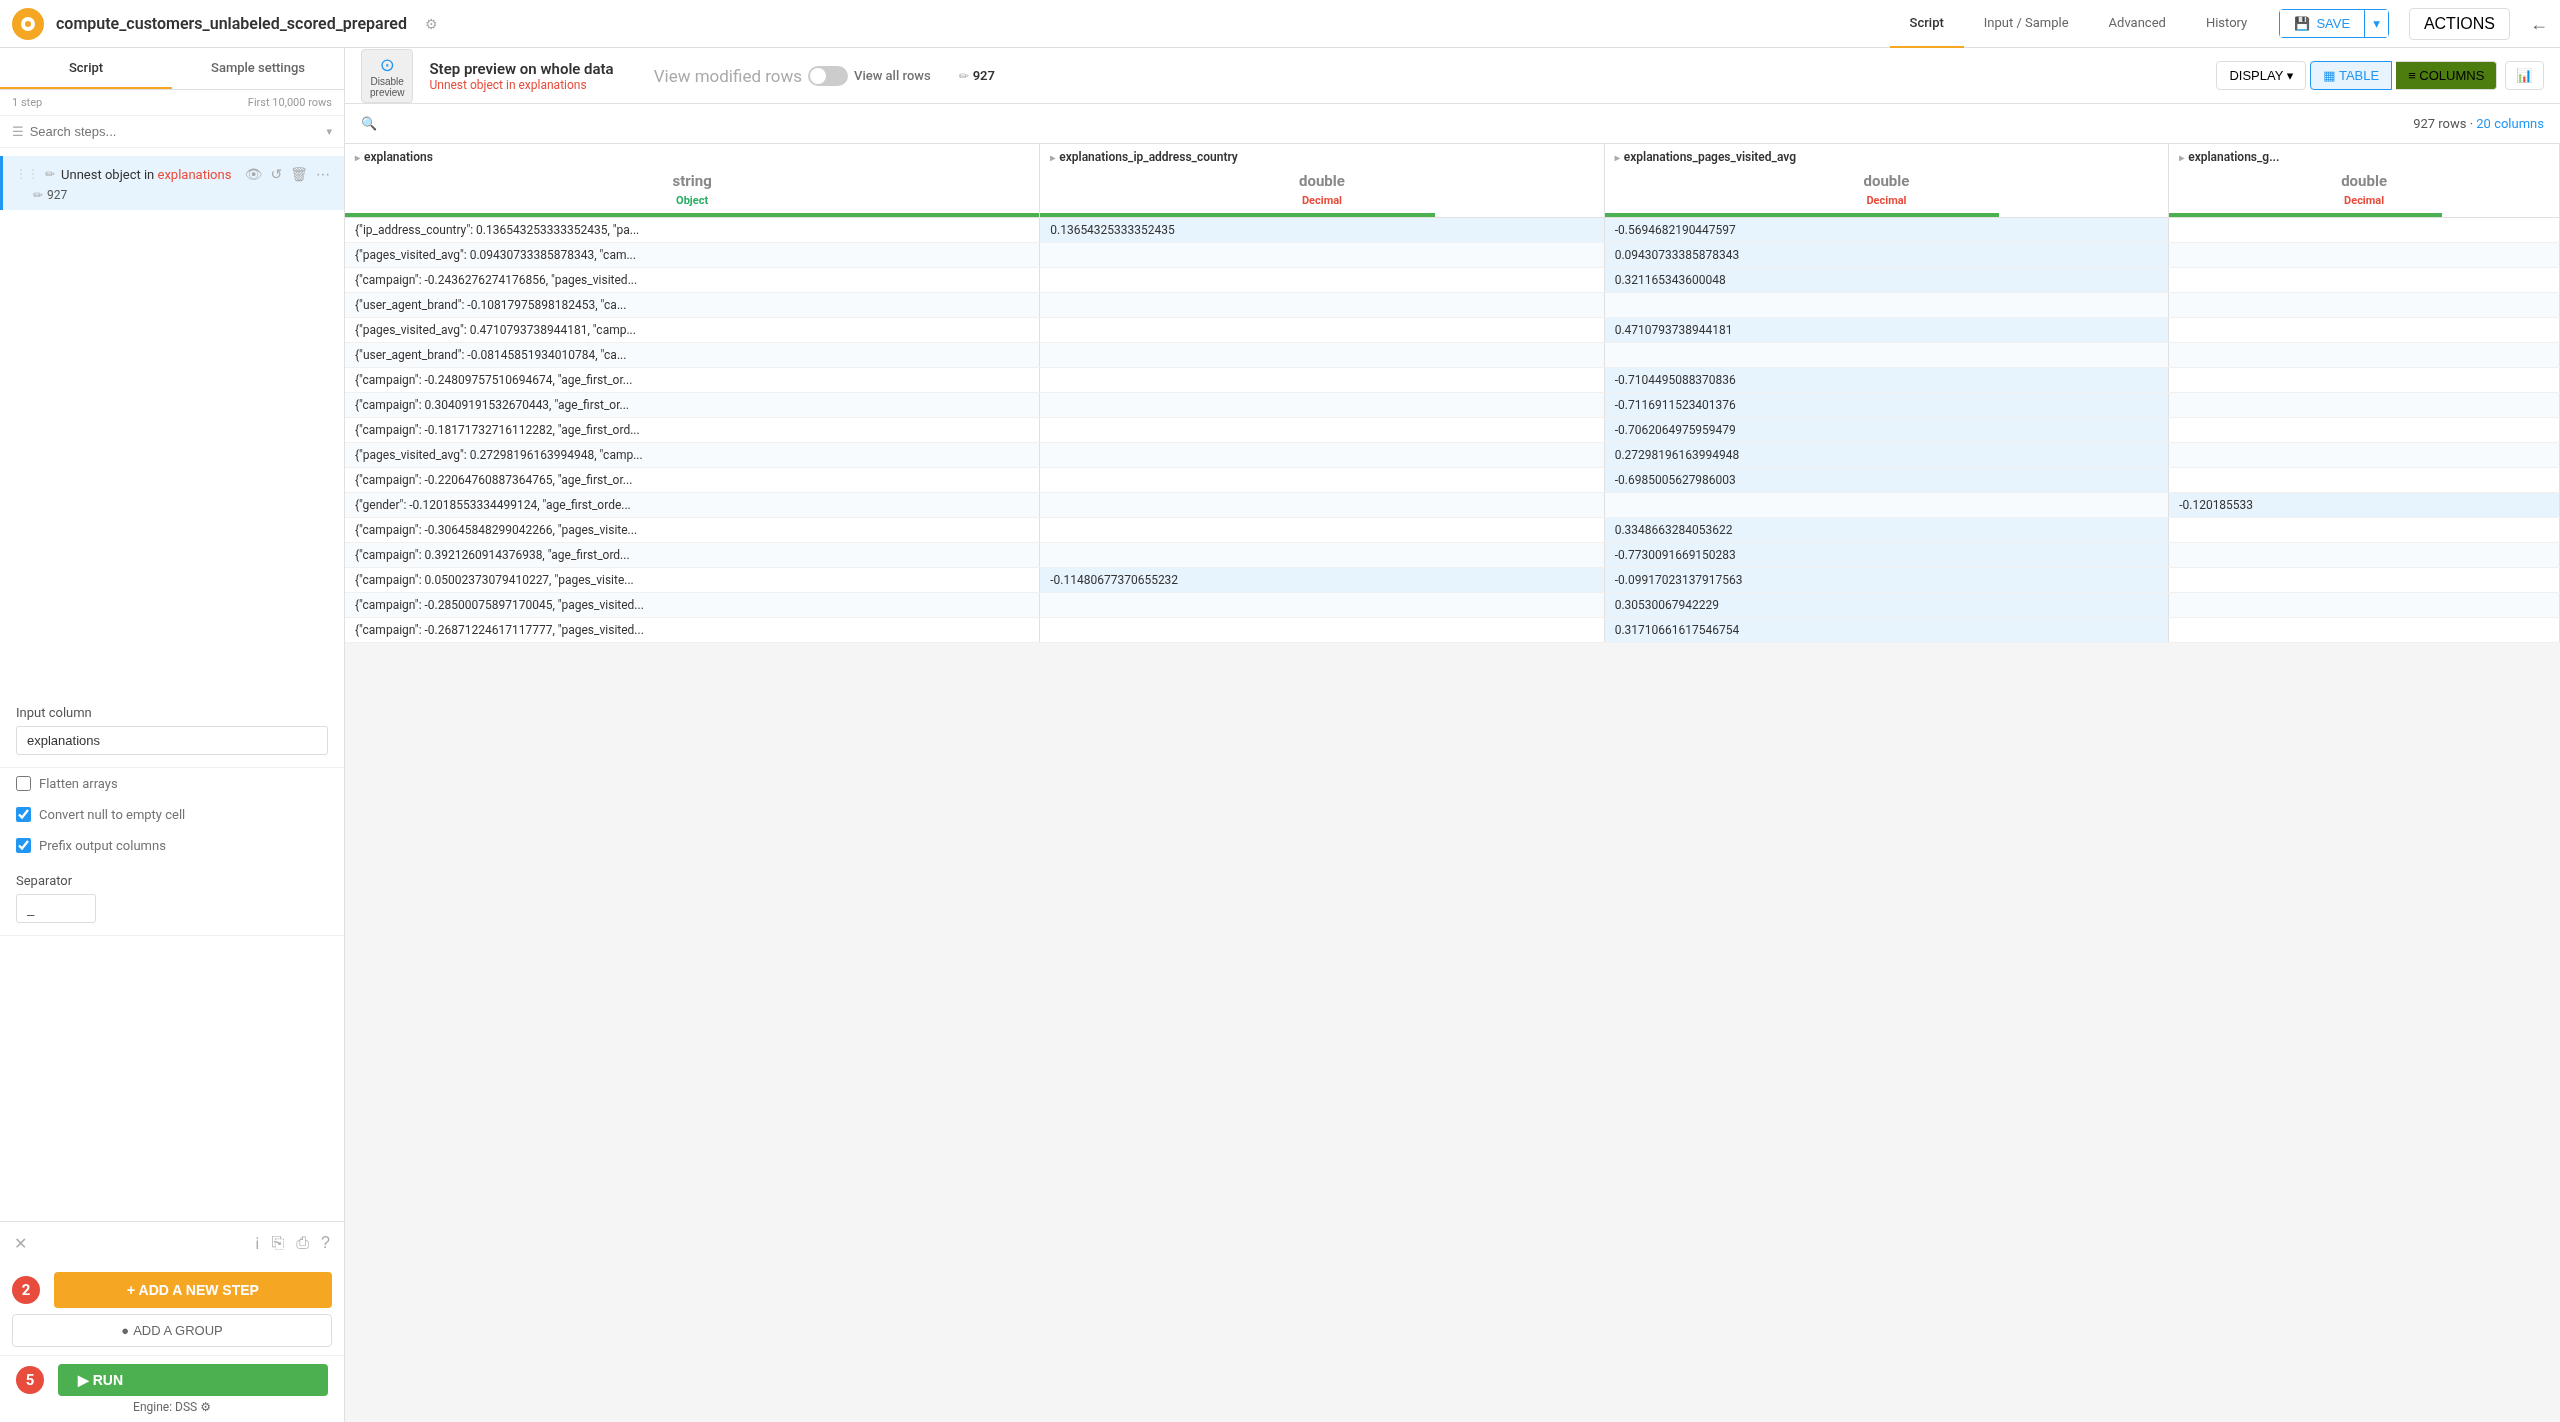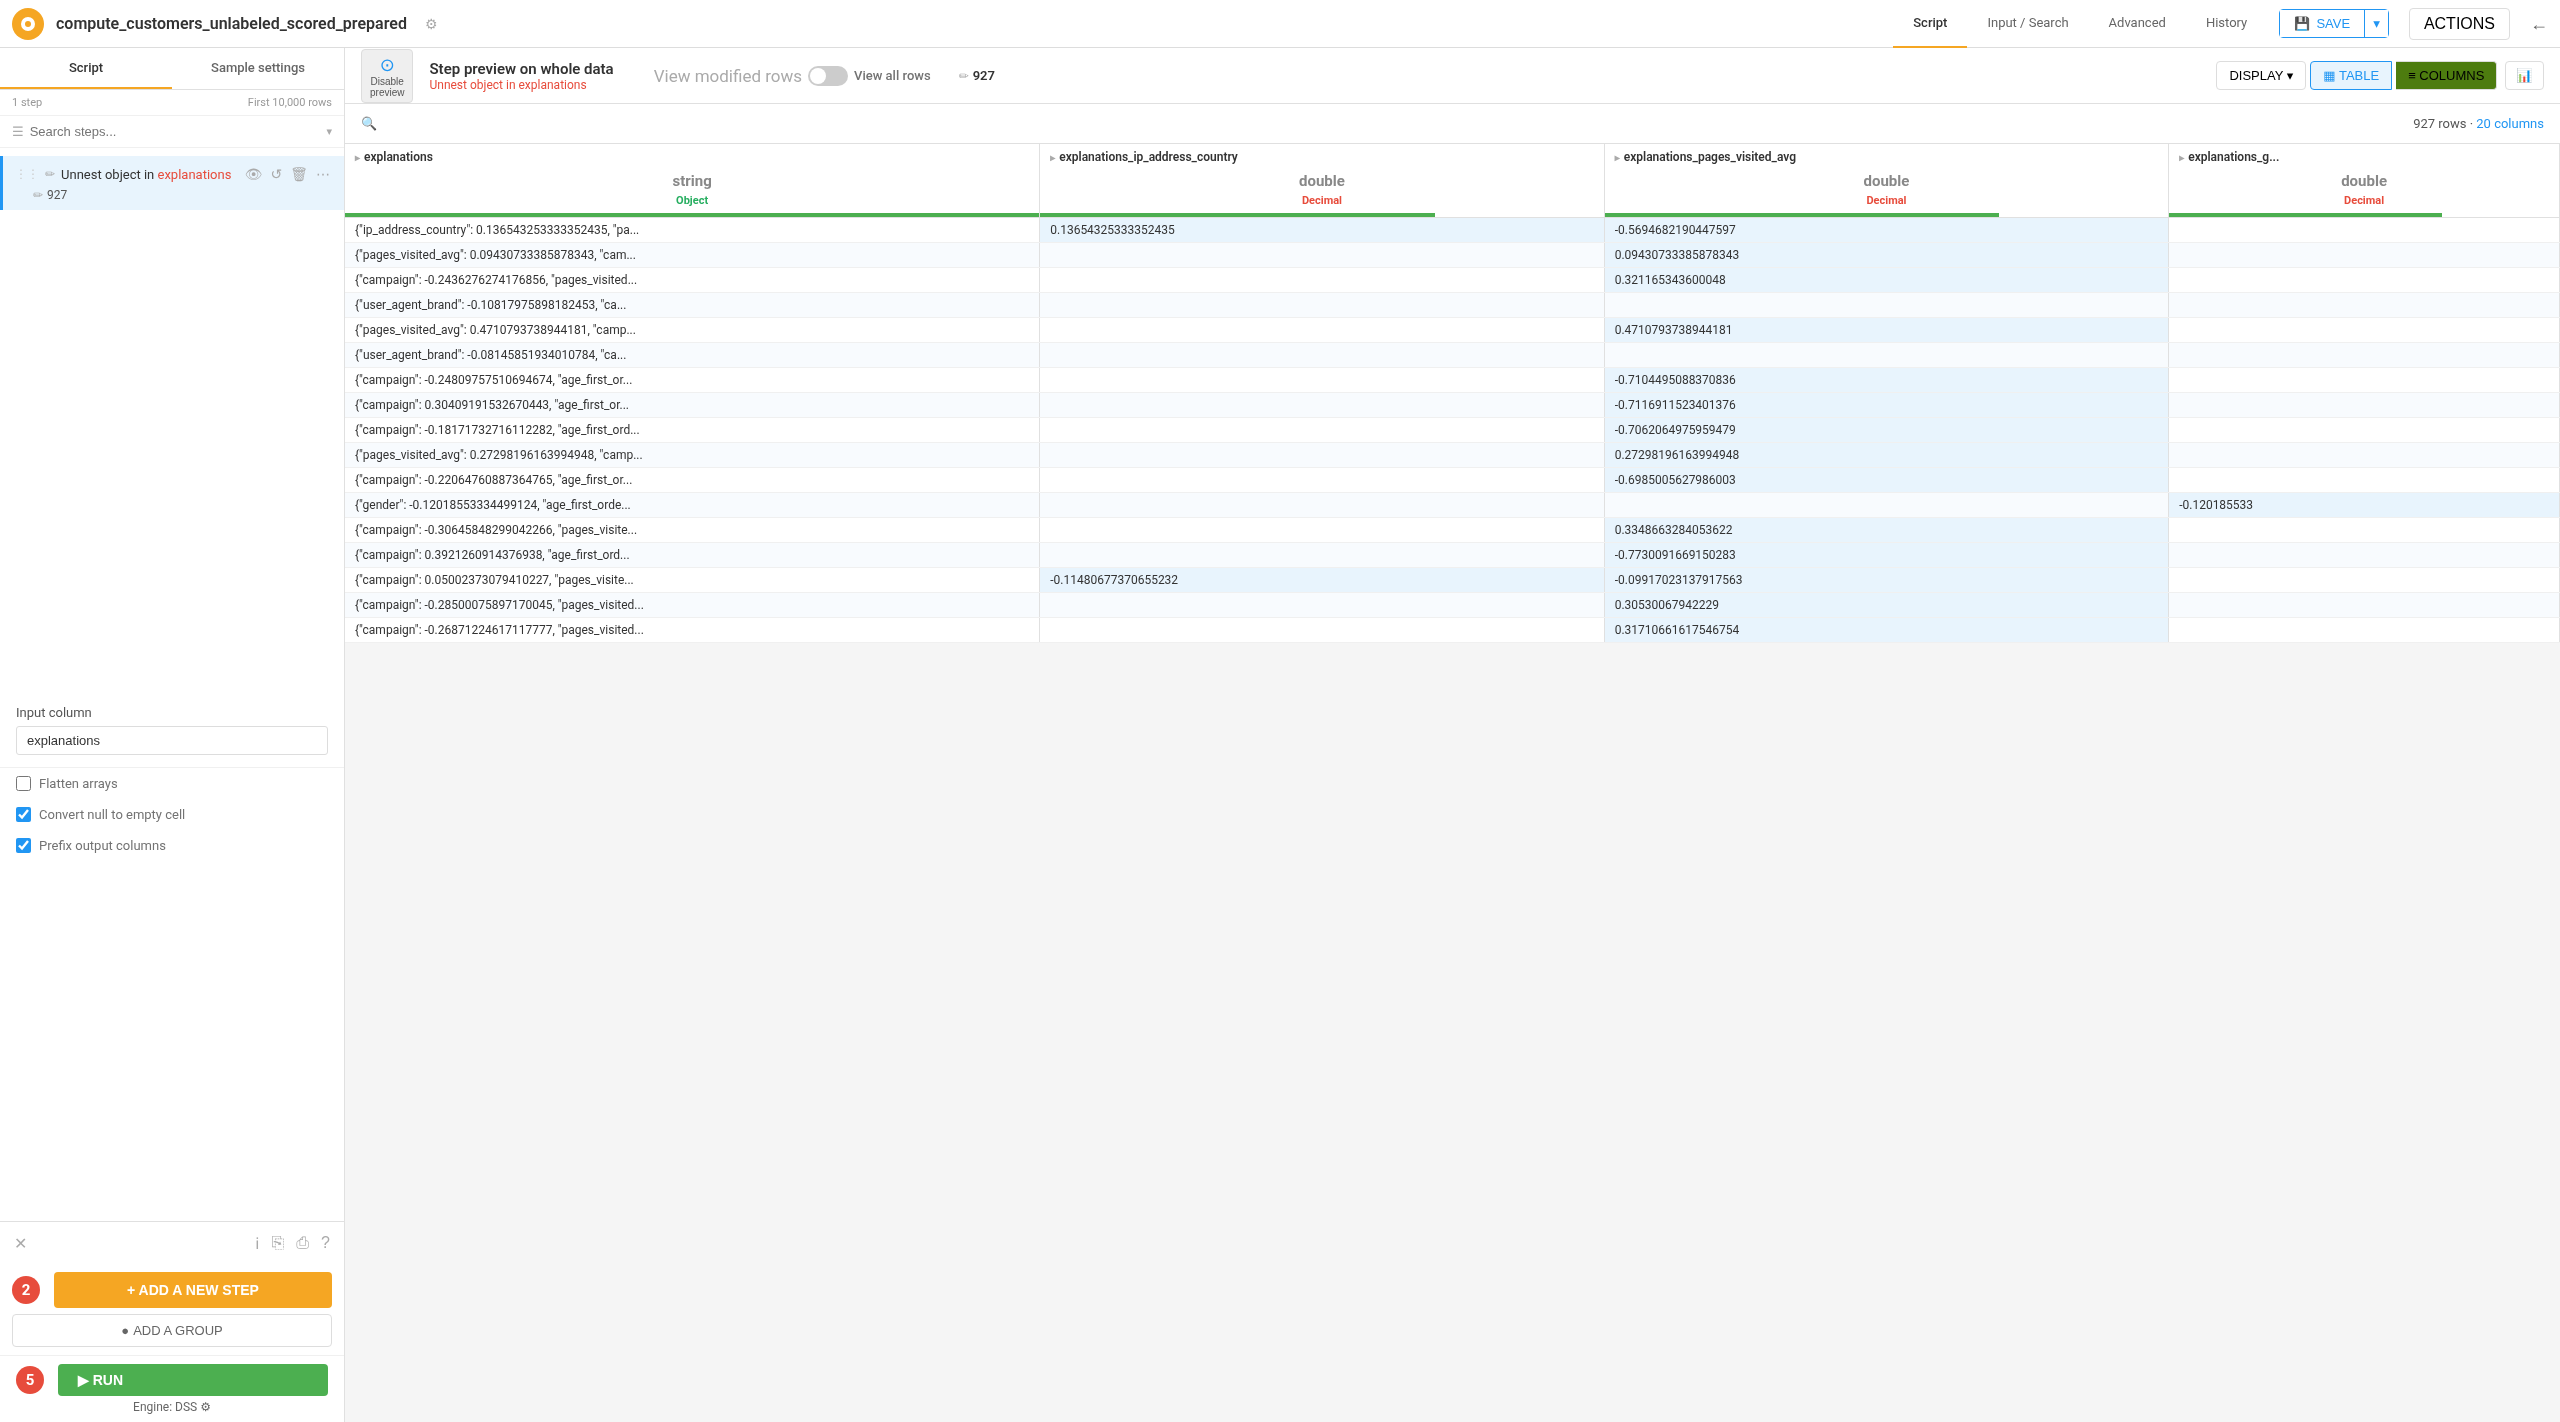--- a/index.html
+++ b/index.html
@@ -201,21 +201,21 @@
       <circle cx="14" cy="14" r="14" fill="#f5a623"></circle>
       <circle cx="14" cy="14" r="7" fill="white"></circle>
       <circle cx="14" cy="14" r="3" fill="#f5a623"></circle>
     </svg>
   </div>
   <span class="project-title">compute_customers_unlabeled_scored_prepared</span>
   <span class="title-icon">⚙</span>
   <div class="header-spacer"></div>
   <div class="header-tabs">
     <div class="header-tab active">Script</div>
-    <div class="header-tab">Input / Search</div>
+    <div class="header-tab">Input / Sample</div>
     <div class="header-tab">Advanced</div>
     <div class="header-tab">History</div>
   </div>
   <div class="save-btn-group">
     <button class="save-btn">
       <span>💾</span>
       <span>SAVE</span>
     </button>
     <button class="save-btn-arrow">▾</button>
   </div>
@@ -271,20 +271,24 @@
         <input type="checkbox" id="flatten" style="">
         <label class="checkbox-label" for="flatten">Flatten arrays</label>
       </div>
       <div class="checkbox-row">
         <input type="checkbox" id="convertnull" checked="" style="">
         <label class="checkbox-label" for="convertnull">Convert null to empty cell</label>
       </div>
       <div class="checkbox-row">
         <input type="checkbox" id="prefixout" checked="" style="">
         <label class="checkbox-label" for="prefixout">Prefix output columns</label>
+      </div>
+      <div class="form-section">
+        <label class="form-label">Separator</label>
+        <input class="form-input" type="text" style="width: 80px;" value="_">
       </div>
     </div>
 
     <div style="padding: 8px 12px; border-top: 1px solid #e0e0e0;">
       <div style="display:flex; align-items:center; gap: 8px;">
         <button class="footer-btn">✕</button>
         <div style="flex:1;"></div>
         <button class="footer-btn">ℹ</button>
         <button class="footer-btn">⎘</button>
         <button class="footer-btn">⎙</button>

